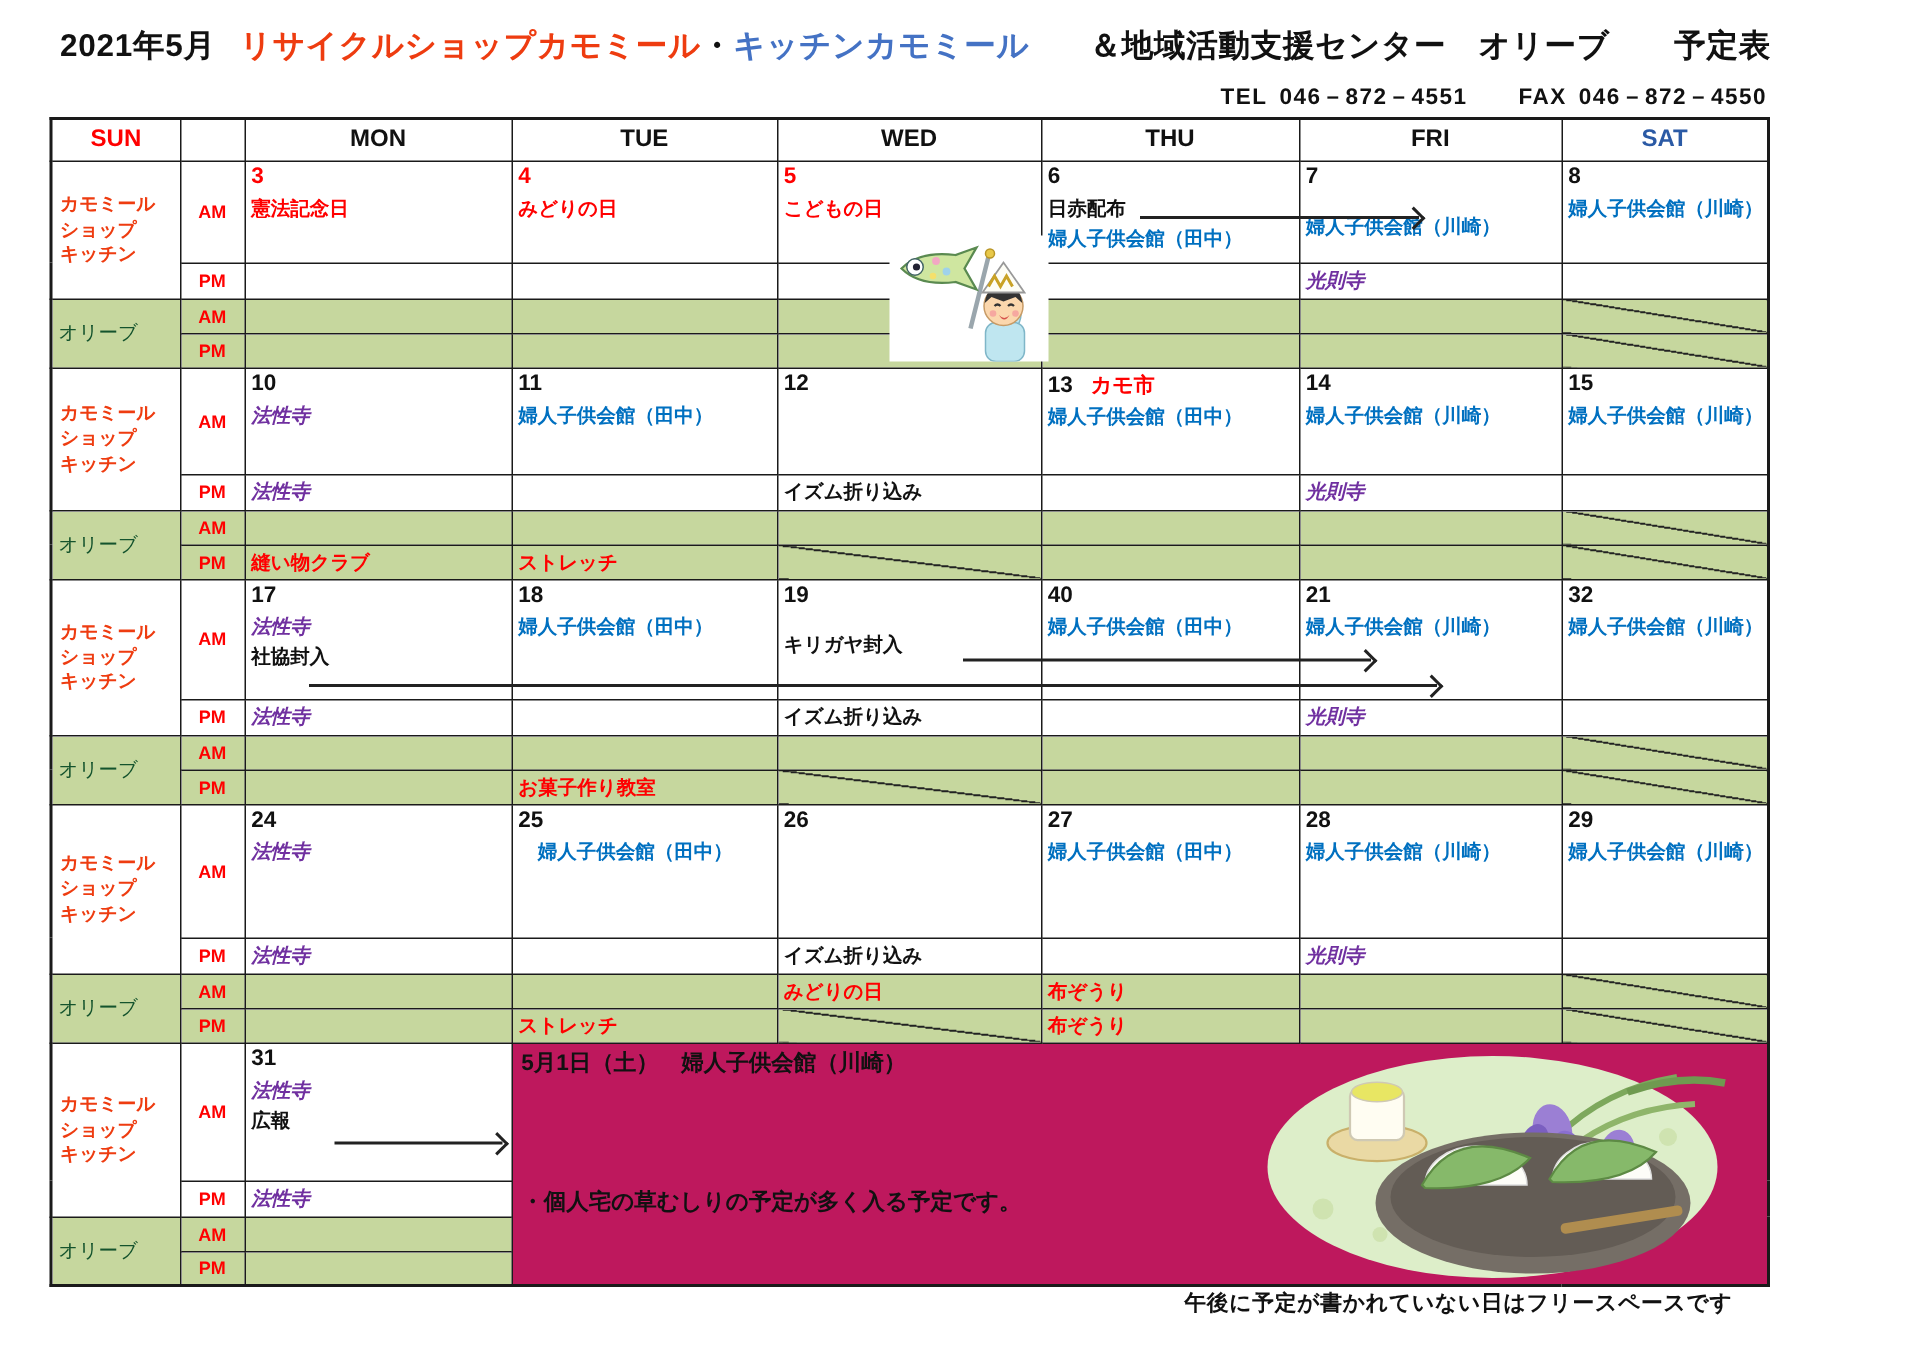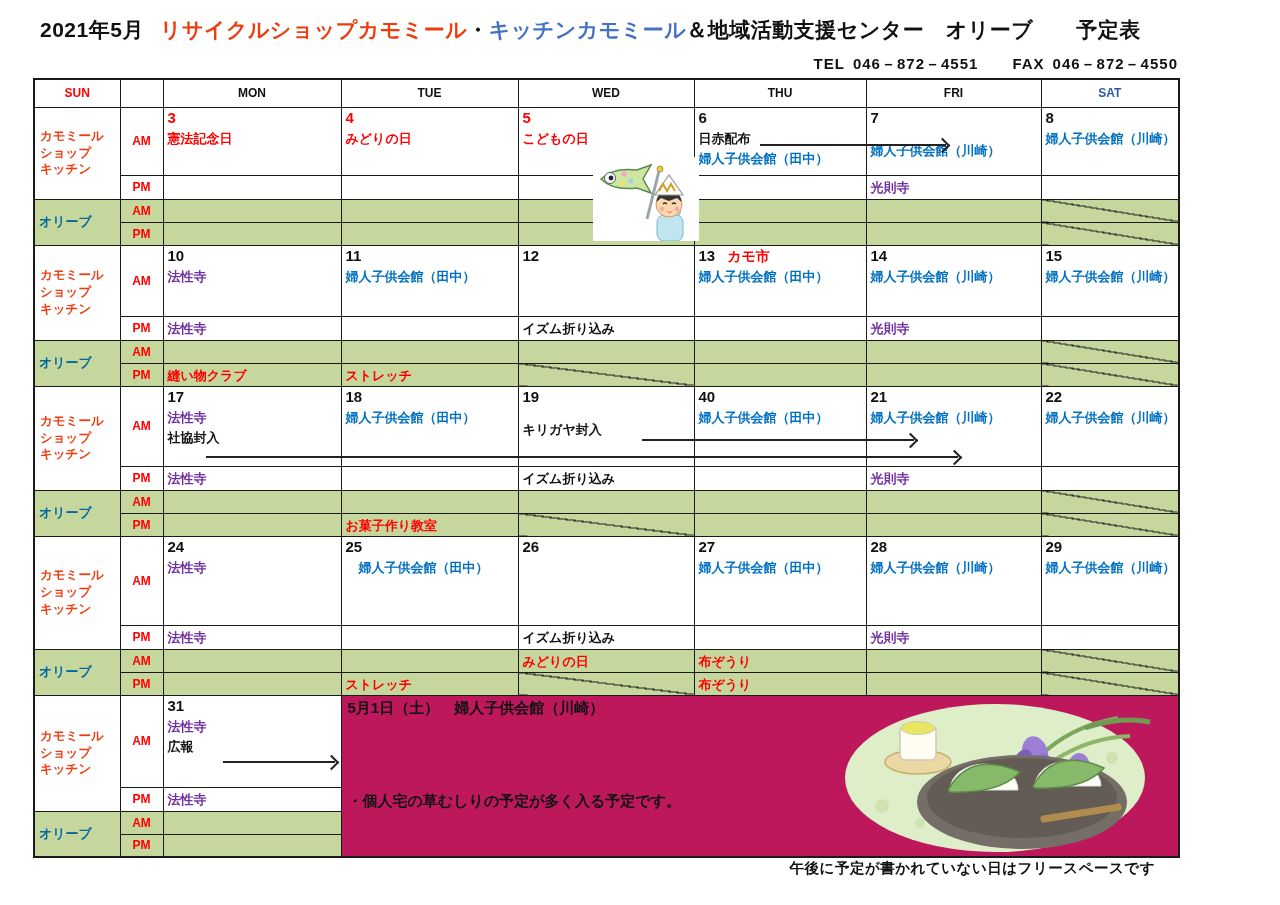--- a/index.html
+++ b/index.html
@@ -16,47 +16,47 @@
   html,body{margin:0;padding:0;}
   body{
     width:1280px;height:905px;background:#fff;position:relative;overflow:hidden;
     font-family:"Liberation Sans","DejaVu Sans",sans-serif;color:#111;
   }
   .title{position:absolute;left:40px;top:16px;font-size:21px;font-weight:bold;white-space:nowrap;letter-spacing:.5px;}
   .title .ym{margin-right:16px;color:#111;}
   .t-shop{color:var(--orange);}
   .t-dot{color:#111;}
   .t-kitchen{color:var(--titleblue);}
-  .t-rest{color:#111;}
+  .t-rest{color:#111;margin-left:40px;}
   .telfax{position:absolute;top:55px;right:102px;font-size:15px;font-weight:bold;letter-spacing:1px;white-space:nowrap;}
   .telfax .lbl{margin-right:8px;}
   .telfax .gap{margin-left:34px;}
 
   table{position:absolute;left:33px;top:78px;width:1145px;border-collapse:collapse;table-layout:fixed;z-index:2;border:2px solid var(--border);}
   th,td{border:1px solid var(--border);padding:0;overflow:hidden;}
   thead tr{height:28px;}
-  th{font-size:12px;font-weight:bold;text-align:center;background:#fff;color:#111;}
+  th{font-size:16px;font-weight:bold;text-align:center;background:#fff;color:#111;}
   th.sun{color:var(--red);}
   th.sat{color:var(--satblue);}
 
   .org-cell{background:#fff;color:var(--orange);font-size:12.5px;font-weight:bold;white-space:pre-line;vertical-align:middle;padding-left:5px;line-height:1.35;}
-  .olive-label{background:var(--olive);color:#0369a1;font-size:13px;font-weight:bold;vertical-align:middle;padding-left:4px;}
+  .olive-label{background:var(--olive);color:#14532d;font-size:13px;font-weight:normal;vertical-align:middle;padding-left:4px;}
   .ampm{background:#fff;color:var(--red);font-size:12px;font-weight:bold;text-align:center;vertical-align:middle;}
   .olive-bg{background:var(--olive);}
   .day-am{background:#fff;vertical-align:top;}
   .numline{padding:2px 3px 0 4px;line-height:16px;white-space:nowrap;}
   .num{font-size:15px;font-weight:bold;color:#111;}
   .num.red{color:var(--red);}
   .evt-inline{font-size:14px;font-weight:bold;margin-left:12px;}
   .evt{font-size:13px;font-weight:bold;line-height:15px;display:block;padding:0 2px 0 4px;margin-top:5px;white-space:nowrap;}
   span.evt{display:inline-block;margin-top:0;}
   .day-pm{background:#fff;vertical-align:middle;}
   .day-olive{background:var(--olive);vertical-align:middle;font-family:Liberation Serif, serif;}
   .cross{background-image:linear-gradient(to top right,transparent 48.6%,#222 48.6%,#222 51.4%,transparent 51.4%);}
-  .red{color:var(--red);} .blue{color:var(--blue);} .purple{color:var(--purple);} .black{color:#111;}
+  .red{color:var(--red);} .blue{color:var(--blue);} .purple{color:var(--purple);font-style:italic;} .black{color:#111;}
 
   .merged-cell{background:#be185d;vertical-align:top;}
   .merged-wrap{position:relative;height:100%;}
   .mnote1{font-size:15px;font-weight:bold;padding:3px 0 0 6px;}
   .mnote2{font-size:15px;font-weight:bold;position:absolute;left:6px;top:96px;}
 
   .footer-note{position:absolute;top:859px;right:125px;font-size:14.5px;font-weight:bold;letter-spacing:.5px;}
 
   .arrow{position:absolute;z-index:6;height:0;border-top:2px solid #222;}
   .arrow::after{content:"";position:absolute;right:-2px;top:-6px;width:9px;height:9px;border-top:2px solid #222;border-right:2px solid #222;transform:rotate(45deg);}
@@ -242,21 +242,21 @@
         </td>
         <td class="day-am">
           <div class="numline"><span class="num">40</span></div>
           <div class="evt blue">婦人子供会館（田中）</div>
         </td>
         <td class="day-am">
           <div class="numline"><span class="num">21</span></div>
           <div class="evt blue">婦人子供会館（川崎）</div>
         </td>
         <td class="day-am">
-          <div class="numline"><span class="num">22</span></div>
+          <div class="numline"><span class="num">32</span></div>
           <div class="evt blue">婦人子供会館（川崎）</div>
         </td>
       </tr>
       <tr class="row-pm" style="height: 24px;">
         <td class="ampm">PM</td>
         <td class="day-pm"><span class="evt purple">法性寺</span></td>
         <td class="day-pm"></td>
         <td class="day-pm"><span class="evt black">イズム折り込み</span></td>
         <td class="day-pm"></td>
         <td class="day-pm"><span class="evt purple">光則寺</span></td>

